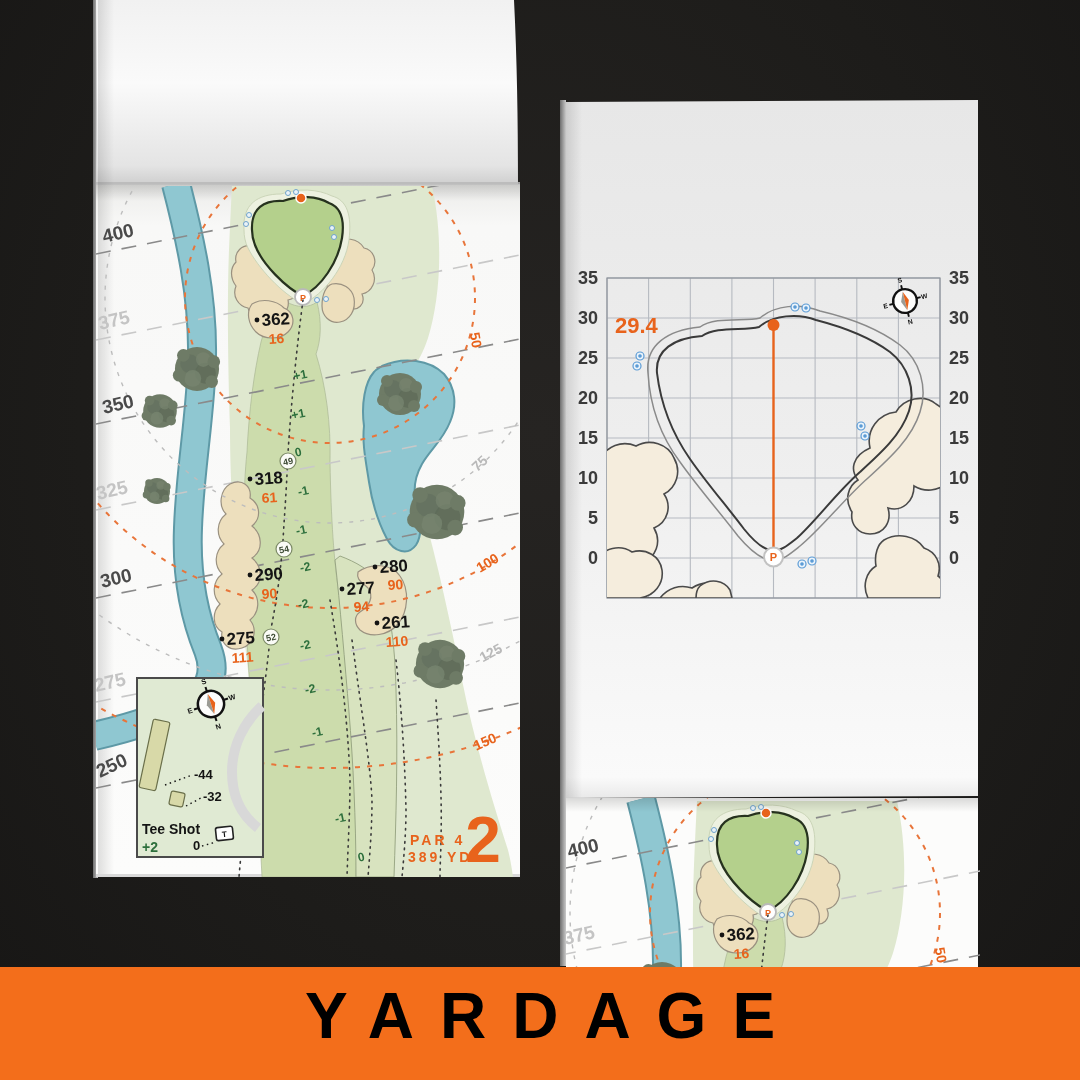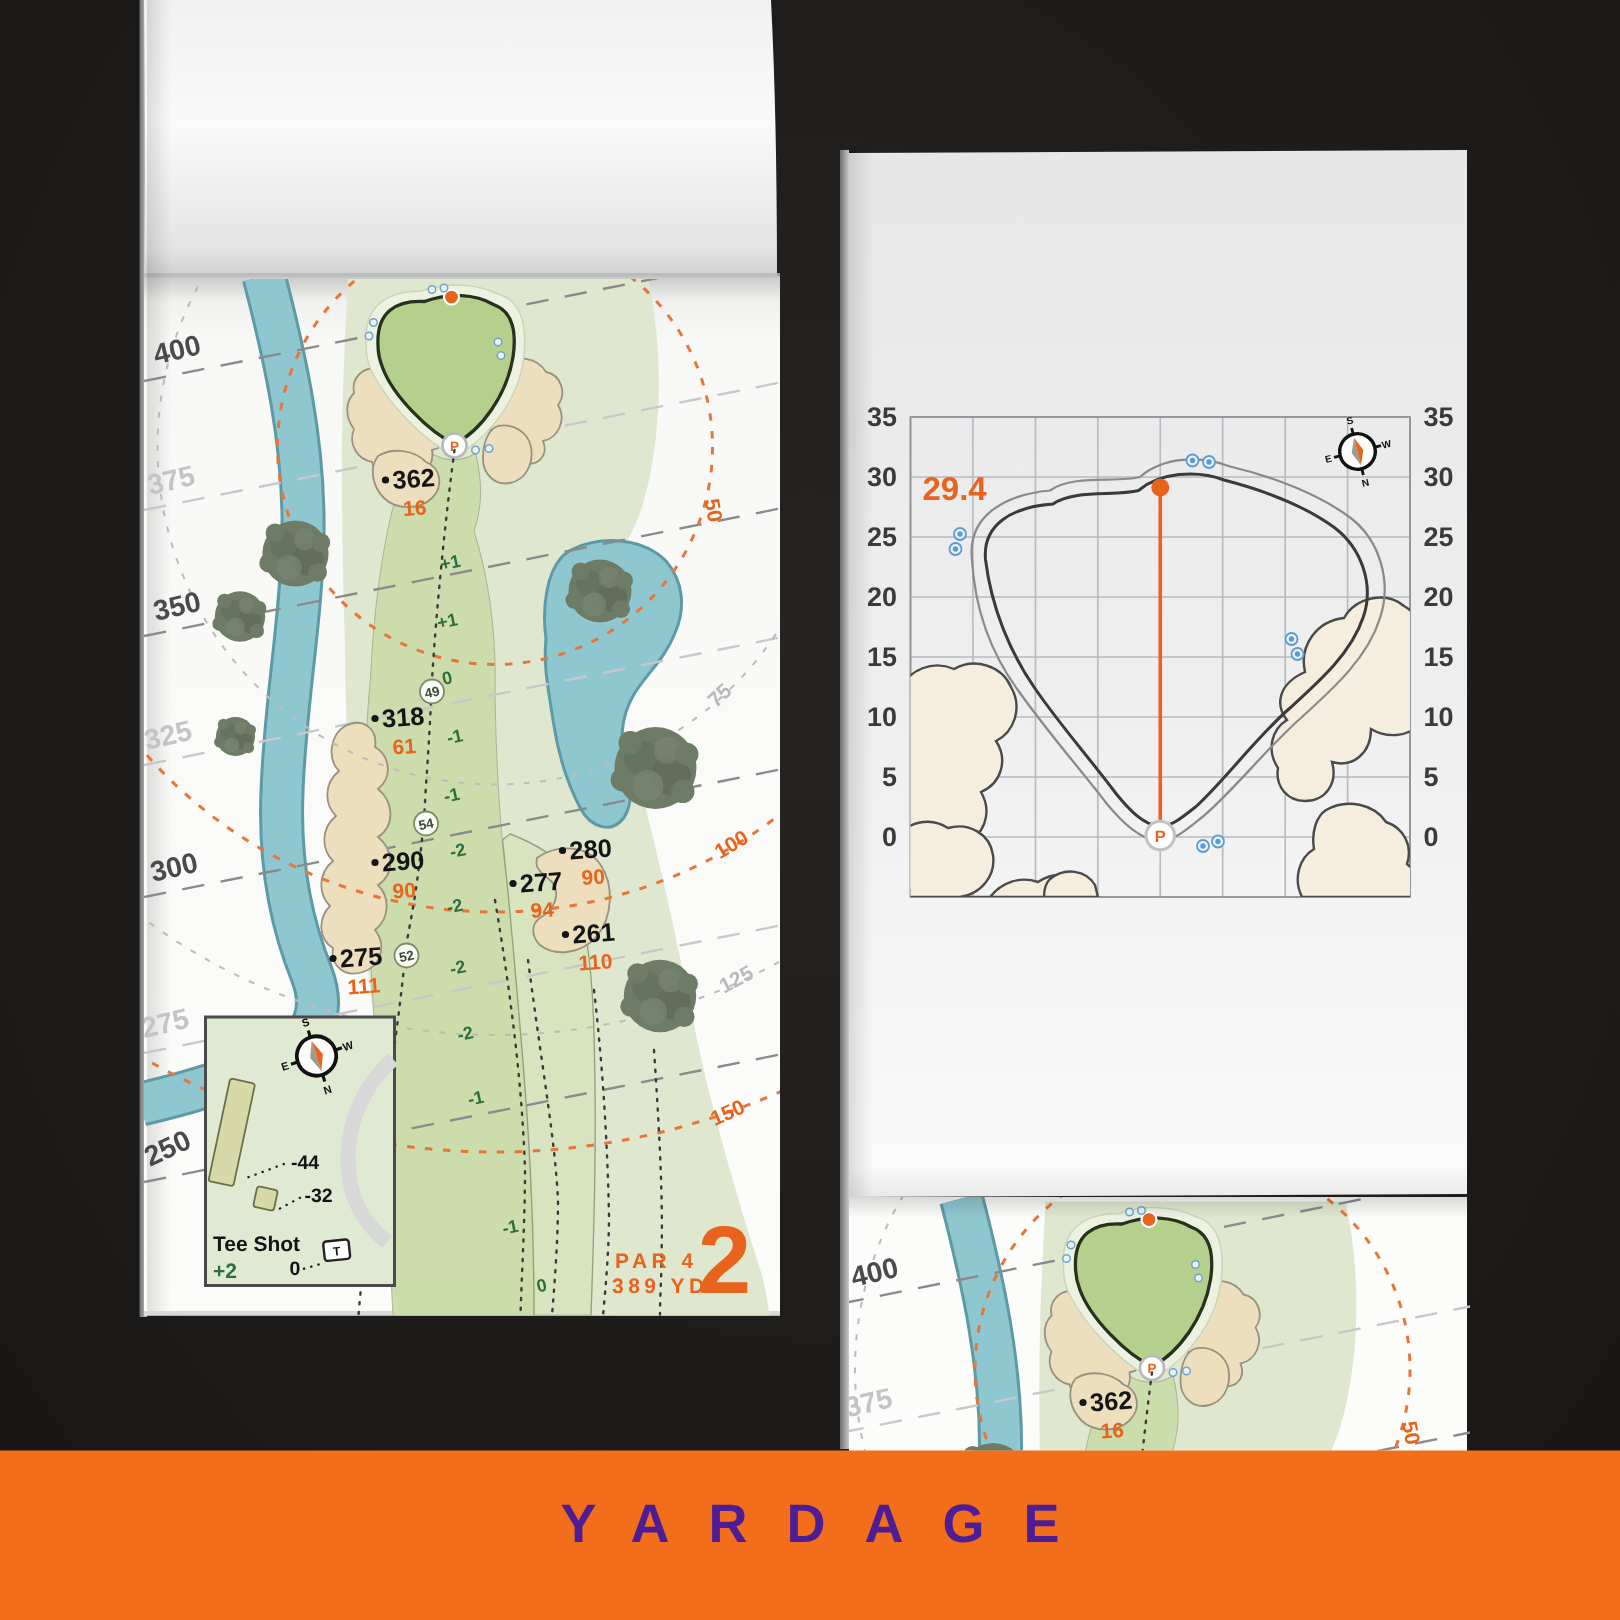--- a/index.html
+++ b/index.html
@@ -29,21 +29,21 @@
   .t-pin{font-size:11px;font-weight:bold;fill:var(--accent);}
   .t-pin-sm{font-size:9px;font-weight:bold;fill:var(--accent);}
   .t-compass{font-size:7px;font-weight:bold;fill:#111;}
   .t-inset-title{font-size:14px;font-weight:bold;fill:#141414;}
   .t-inset-green{font-size:14px;font-weight:bold;fill:var(--green-text);}
   .t-inset-num{font-size:13px;font-weight:bold;fill:#141414;}
   .t-tee{font-size:8px;font-weight:bold;fill:#141414;}
   .banner{position:absolute;left:0;top:967px;width:1080px;height:113px;background:var(--banner);
           display:flex;align-items:center;justify-content:center;}
   .banner-text{font-family:"Liberation Sans","DejaVu Sans",sans-serif;font-weight:bold;
-               font-size:36px;color:#4c1d95;letter-spacing:26px;margin-right:-26px;
+               font-size:64px;color:#000000;letter-spacing:26px;margin-right:-26px;
                transform:translateY(-8px);}
 </style>
 </head>
 <body>
 
 <div class="stage">
 <svg viewBox="0 0 1080 1080" width="1080" height="1080">
   <defs>
     <linearGradient id="gFlip" x1="0" y1="0" x2="0" y2="1">
       <stop offset="0" stop-color="#F1F1F1"></stop>

